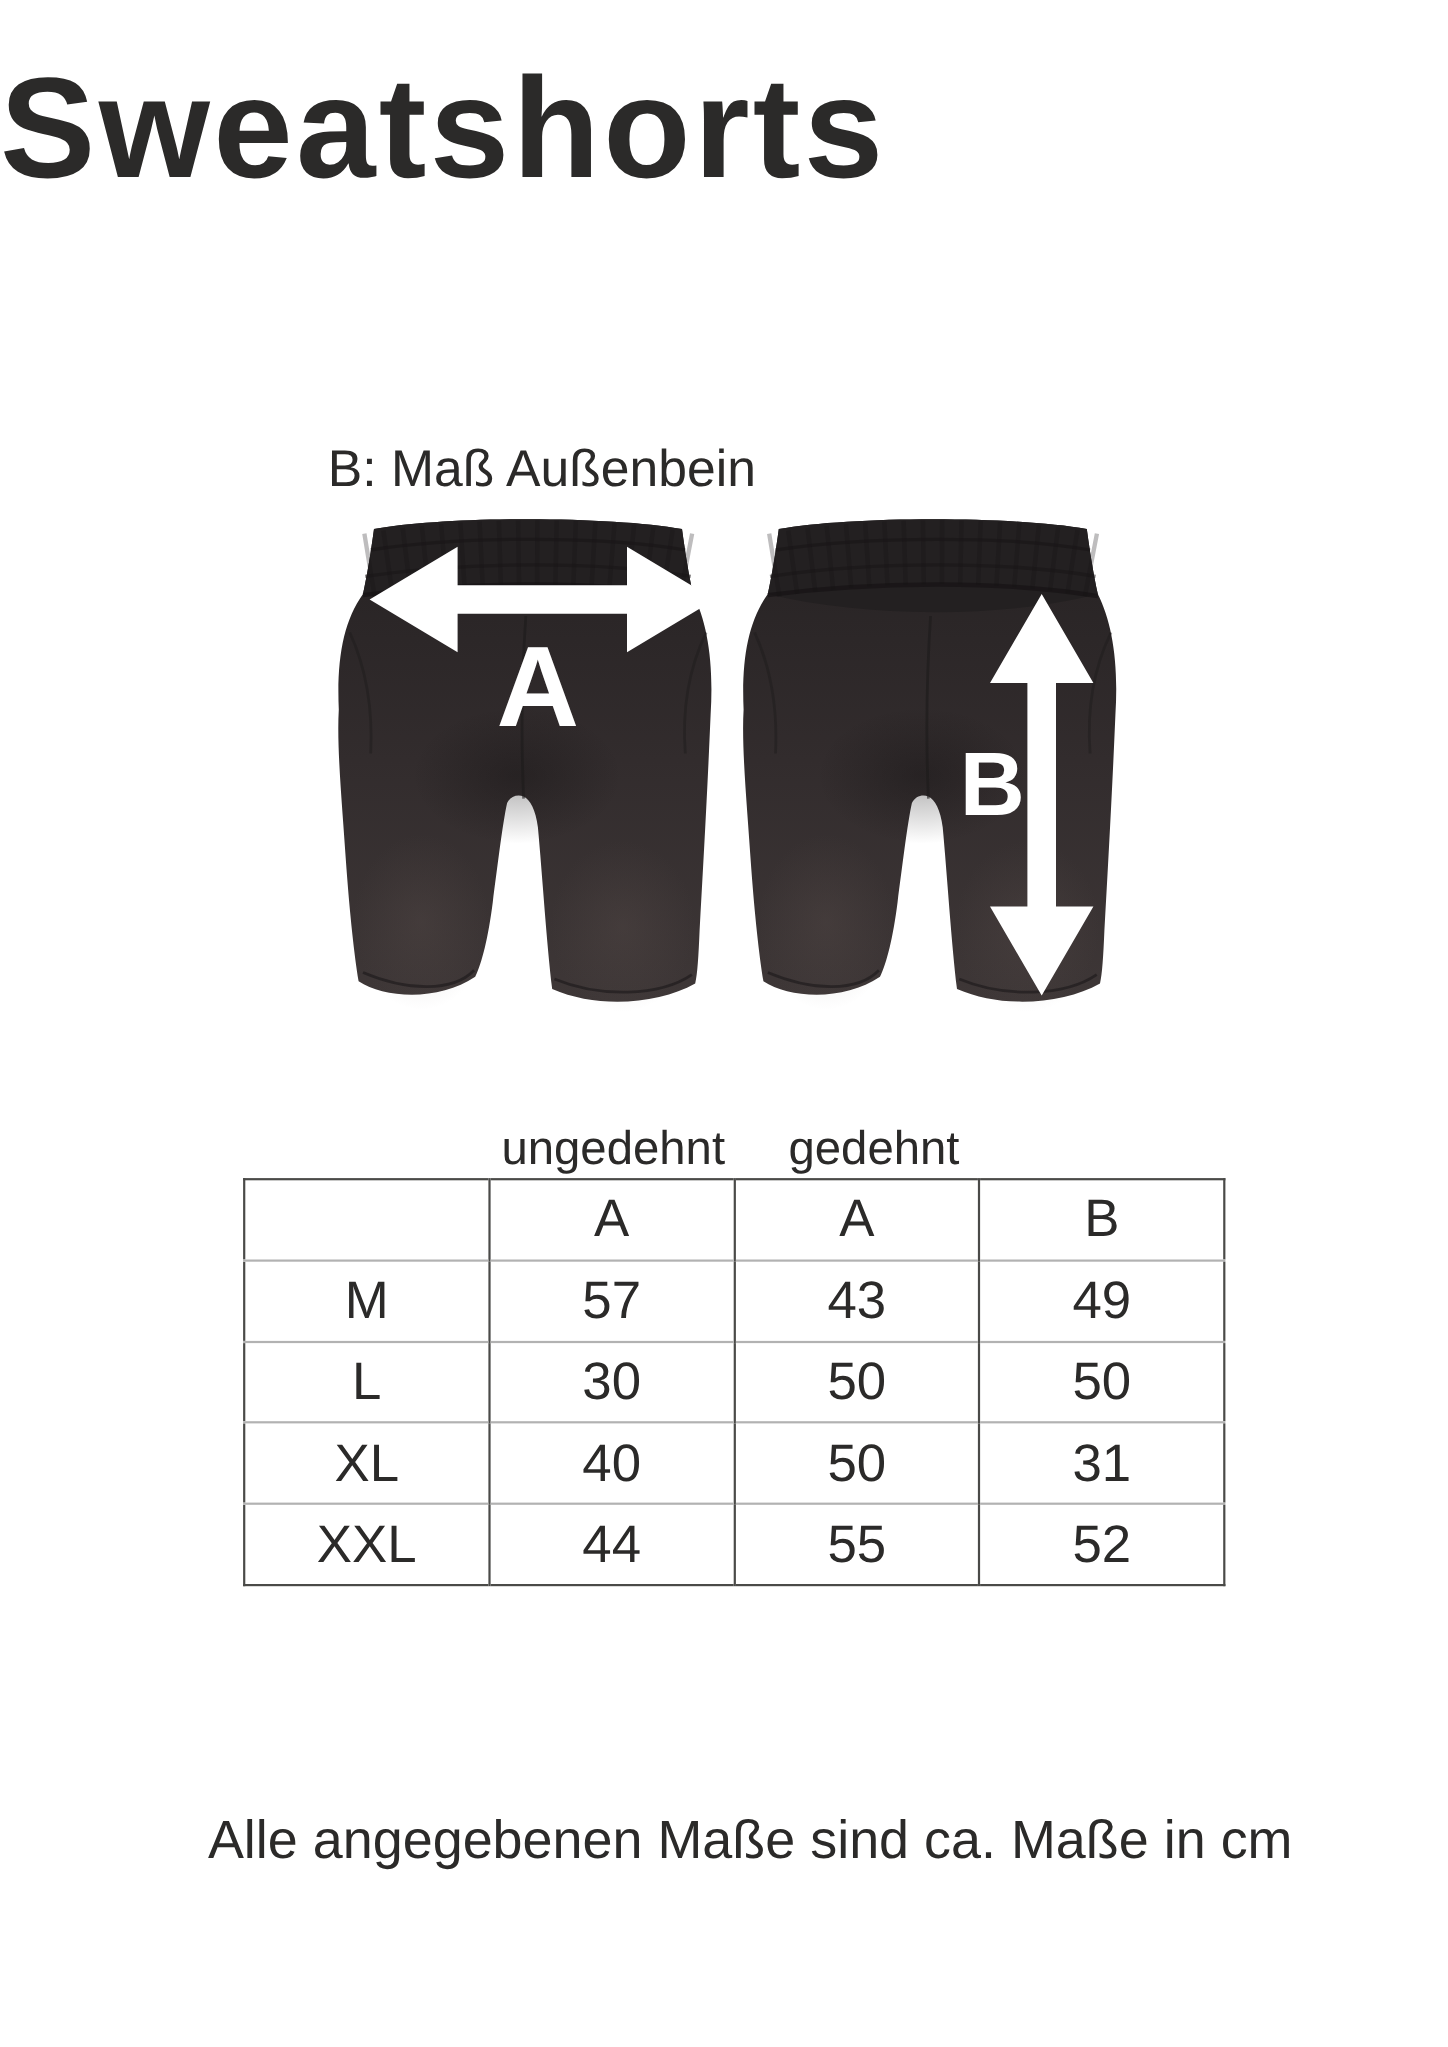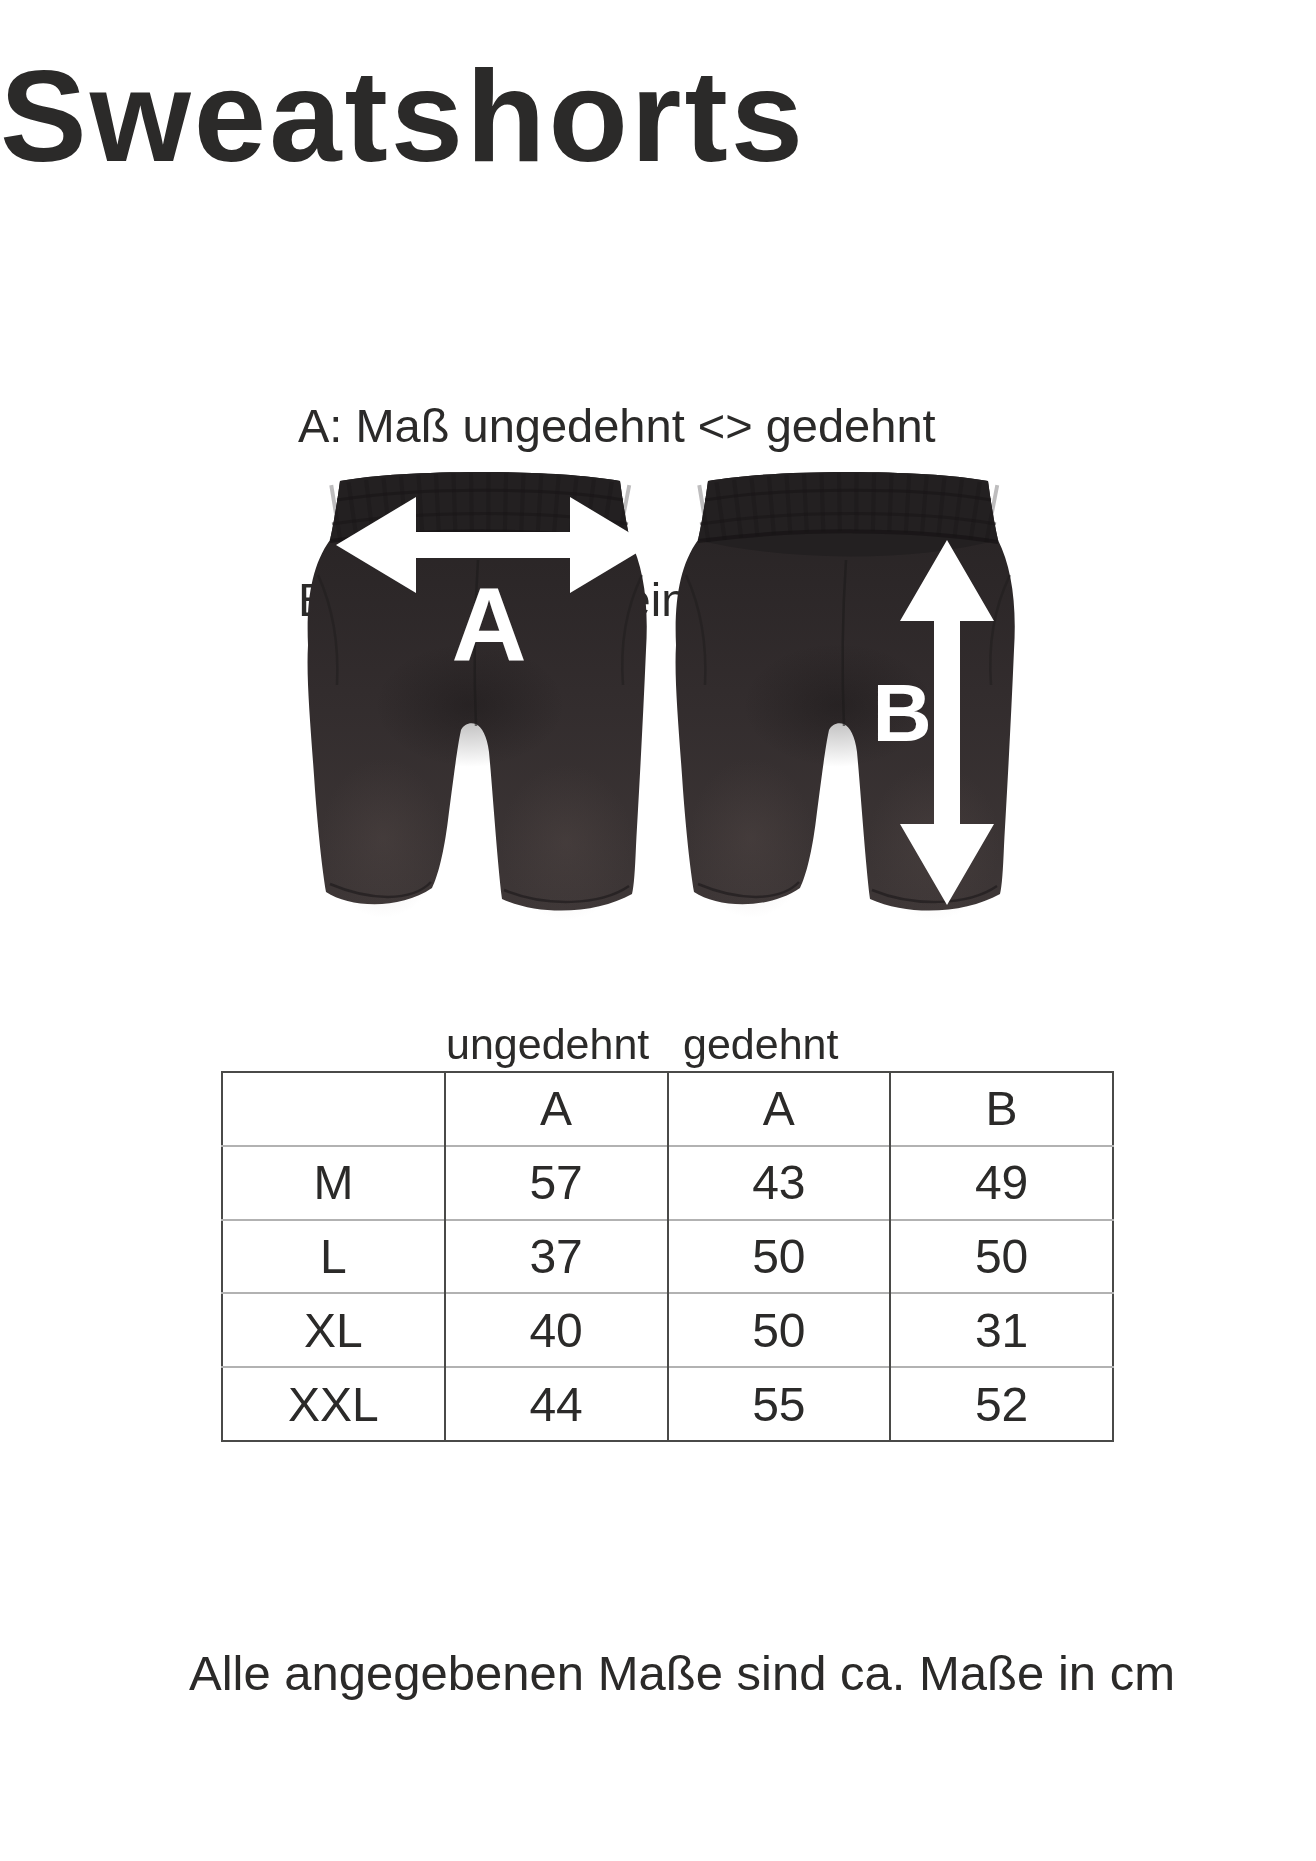--- a/index.html
+++ b/index.html
@@ -10,21 +10,21 @@
   .title{
     position:absolute;top:50px;left:0;width:100%;
     font-size:130px;font-weight:bold;letter-spacing:3px;line-height:132px;
   }
   .legend{
     position:absolute;left:298px;top:281px;font-size:47px;line-height:58px;
     white-space:pre;
   }
   .diagram-svg{position:absolute;left:0;top:0;width:1316px;height:1861px;}
   .group-label{
-    position:absolute;top:1021px;font-size:43px;text-align:left;line-height:46px;
+    position:absolute;top:1021px;font-size:43px;text-align:center;line-height:46px;
   }
   .group-label.ungedehnt{left:446px;width:223px;}
   .group-label.gedehnt{left:683px;width:223px;}
   table.size-table{
     position:absolute;left:221px;top:1071px;width:893px;height:371px;
     border-collapse:collapse;table-layout:fixed;
     border:2px solid #4a4a48;
   }
   table.size-table td{
     text-align:center;vertical-align:middle;font-size:48px;font-weight:normal;
@@ -37,21 +37,20 @@
     position:absolute;top:1645px;left:0;width:100%;text-align:center;font-size:49px;margin-left:24px;
   }
   .arrow-letter{font-family:"Liberation Sans", sans-serif;font-weight:bold;fill:#ffffff;}
 </style>
 </head>
 <body>
 
 <div class="title">Sweatshorts</div>
 
 <div class="legend">
-  <div>A: Maß ungedehnt &lt;&gt; gedehnt</div>
   <div>B: Maß Außenbein</div>
 </div>
 
 <svg class="diagram-svg" viewBox="0 0 1316 1861" xmlns="http://www.w3.org/2000/svg">
   <defs>
     <linearGradient id="fabric" x1="0" y1="0" x2="0" y2="1">
       <stop offset="0" stop-color="#262223"></stop>
       <stop offset="0.5" stop-color="#322c2d"></stop>
       <stop offset="1" stop-color="#3e3737"></stop>
     </linearGradient>
@@ -139,21 +138,21 @@
     <td>B</td>
   </tr>
   <tr>
     <td>M</td>
     <td>57</td>
     <td>43</td>
     <td>49</td>
   </tr>
   <tr>
     <td>L</td>
-    <td>37</td>
+    <td>30</td>
     <td>50</td>
     <td>50</td>
   </tr>
   <tr>
     <td>XL</td>
     <td>40</td>
     <td>50</td>
     <td>31</td>
   </tr>
   <tr>

